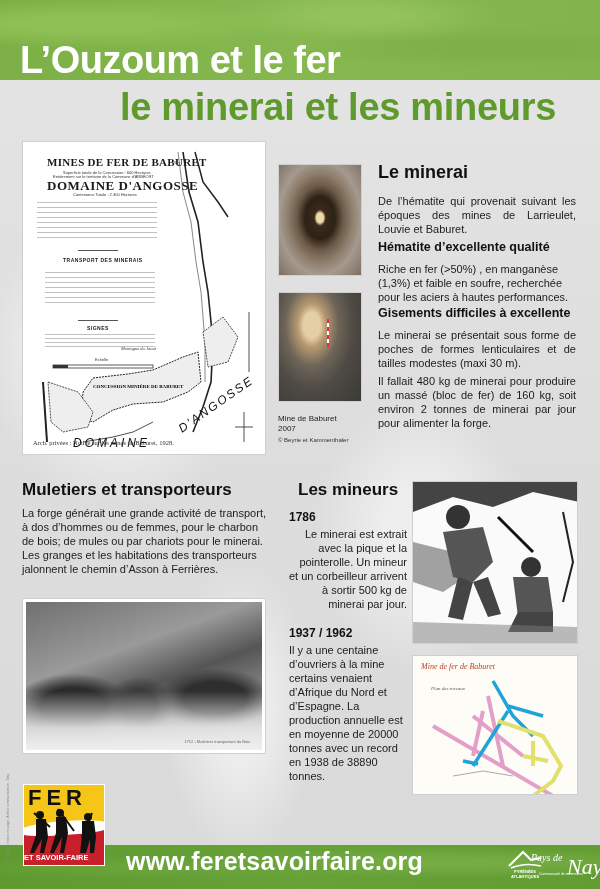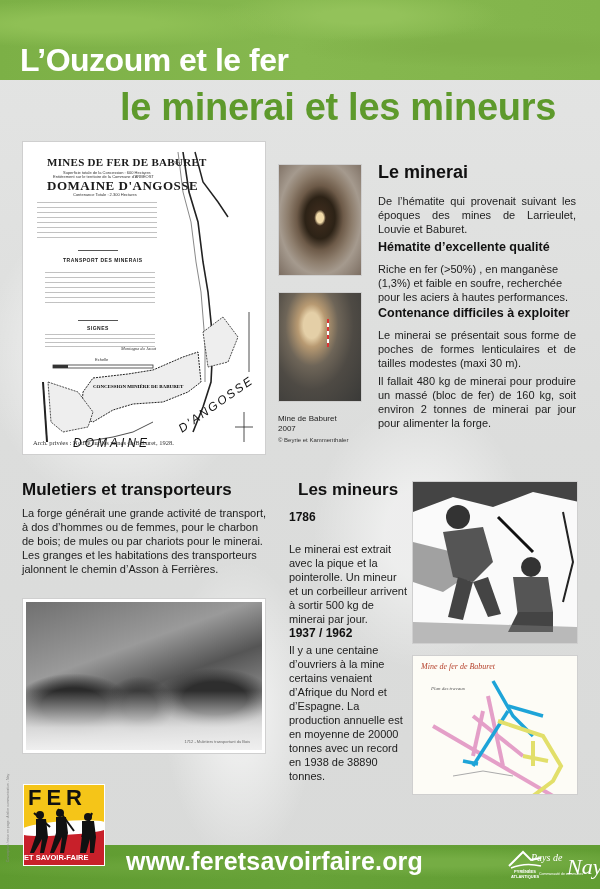--- a/index.html
+++ b/index.html
@@ -17,21 +17,21 @@
   .green-top {
     position: absolute; left: 0; top: 0; width: 600px; height: 80px;
     background:
       radial-gradient(ellipse at 15% 30%, #8fc055 0 10%, transparent 30%),
       radial-gradient(ellipse at 60% 20%, #93c25a 0 8%, transparent 28%),
       radial-gradient(ellipse at 85% 60%, #7fb048 0 10%, transparent 30%),
       linear-gradient(90deg, #7cb046 0%, #86b84f 50%, #82b44b 100%);
   }
   .title1 {
     position: absolute; left: 20px; top: 38px;
-    font-size: 32px; font-weight: bold; color: #ffffff; letter-spacing: -0.5px;
+    font-size: 38px; font-weight: bold; color: #ffffff; letter-spacing: -0.5px;
     line-height: 44px;
   }
   .title2 {
     position: absolute; left: 120px; top: 85px;
     font-size: 38px; font-weight: bold; color: #5e9a2c; letter-spacing: -0.3px;
     line-height: 44px;
     text-align: center;
   }
   
   .mapdoc { position: absolute; left: 22px; top: 141px; width: 244px; height: 314px; background:#fff; border:1px solid #cfcfcf; }
@@ -146,35 +146,35 @@
 <div class="photo-caption">
   <div>Mine de Baburet</div>
   <div>2007</div>
 </div>
 <div class="photo-credit">© Beyrie et Kammenthaler</div>
 
 <h2 class="sec" style="left:378px;top:162px;font-size:18px;">Le minerai</h2>
 <p class="txt" style="left:378px;top:194px;width:198px;">De l’hématite qui provenait suivant les époques des mines de Larrieulet, Louvie et Baburet.</p>
 <h3 class="sub" style="left:378px;top:240px;">Hématite d’excellente qualité</h3>
 <p class="txt" style="left:378px;top:262px;width:200px;text-align:left;">Riche en fer (&gt;50%) , en manganèse (1,3%) et faible en soufre, recherchée pour les aciers à hautes performances.</p>
-<h3 class="sub" style="left:378px;top:306px;">Contenance difficiles à exploiter</h3>
+<h3 class="sub" style="left:378px;top:306px;">Gisements difficiles à excellente</h3>
 <p class="txt" style="left:378px;top:328px;width:198px;">Le minerai se présentait sous forme de poches de formes lenticulaires et de tailles modestes (maxi 30 m).</p>
 <p class="txt" style="left:378px;top:374px;width:198px;">Il fallait 480 kg de minerai pour produire un massé (bloc de fer) de 160 kg, soit environ 2 tonnes de minerai par jour pour alimenter la forge.</p>
 
 <h2 class="sec" style="left:22px;top:480px;font-size:17px;">Muletiers et transporteurs</h2>
 <p class="txt" style="left:22px;top:506px;width:248px;text-align:left;">La forge générait une grande activité de transport, à dos d’hommes ou de femmes, pour le charbon de bois; de mules ou par chariots pour le minerai. Les granges et les habitations des transporteurs jalonnent le chemin d’Asson à Ferrières.</p>
 <div class="mule-photo">
   <div class="inner">
     <div class="cap">1712 - Muletiers transportant du Bois</div>
   </div>
 </div>
 
 <h2 class="sec" style="left:298px;top:480px;font-size:17px;">Les mineurs</h2>
 <h3 class="sub" style="left:289px;top:510px;font-size:12px;">1786</h3>
-<p class="txt" style="left:289px;top:527px;width:118px;text-align:left;margin-top:15px;">Le  minerai est extrait avec la pique et la pointerolle. Un mineur et un corbeilleur arrivent à sortir 500 kg de minerai par jour.</p>
+<p class="txt" style="left:289px;top:527px;width:118px;text-align:right;">Le  minerai est extrait avec la pique et la pointerolle. Un mineur et un corbeilleur arrivent à sortir 500 kg de minerai par jour.</p>
 <h3 class="sub" style="left:289px;top:626px;font-size:12px;">1937 / 1962</h3>
 <p class="txt" style="left:289px;top:643px;width:118px;text-align:left;">Il y a une centaine d’ouvriers à la mine certains venaient d’Afrique du Nord et d’Espagne. La production annuelle est en moyenne de 20000 tonnes avec un record en 1938 de 38890 tonnes.</p>
 
 <div class="woodcut">
   <svg width="166" height="163" viewBox="0 0 166 163">
     <rect width="166" height="163" fill="#fafafa"></rect>
     <path d="M0 0 L166 0 L166 20 L120 10 L80 25 L40 15 L0 30 Z" fill="#444"></path>
     <path d="M0 60 L40 70 L60 90 L30 110 L0 100 Z" fill="#666" opacity="0.6"></path>
     <circle cx="45" cy="35" r="12" fill="#333"></circle>
     <path d="M30 50 L70 45 L80 80 L60 100 L40 95 Z" fill="#555"></path>

